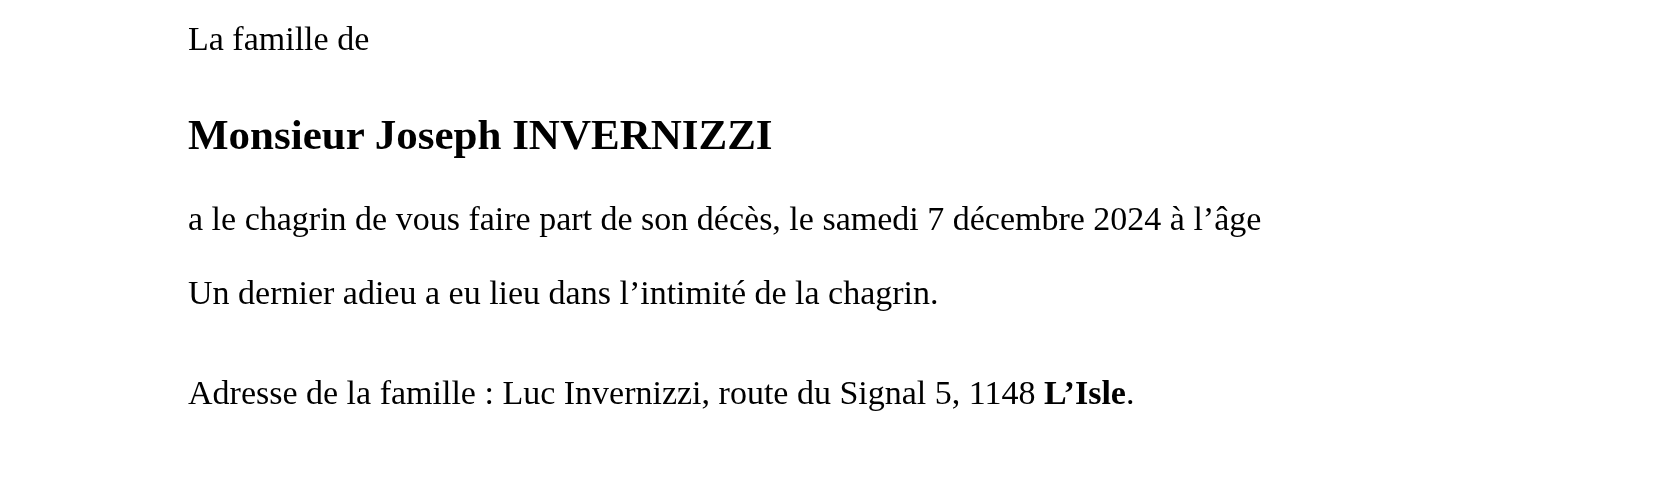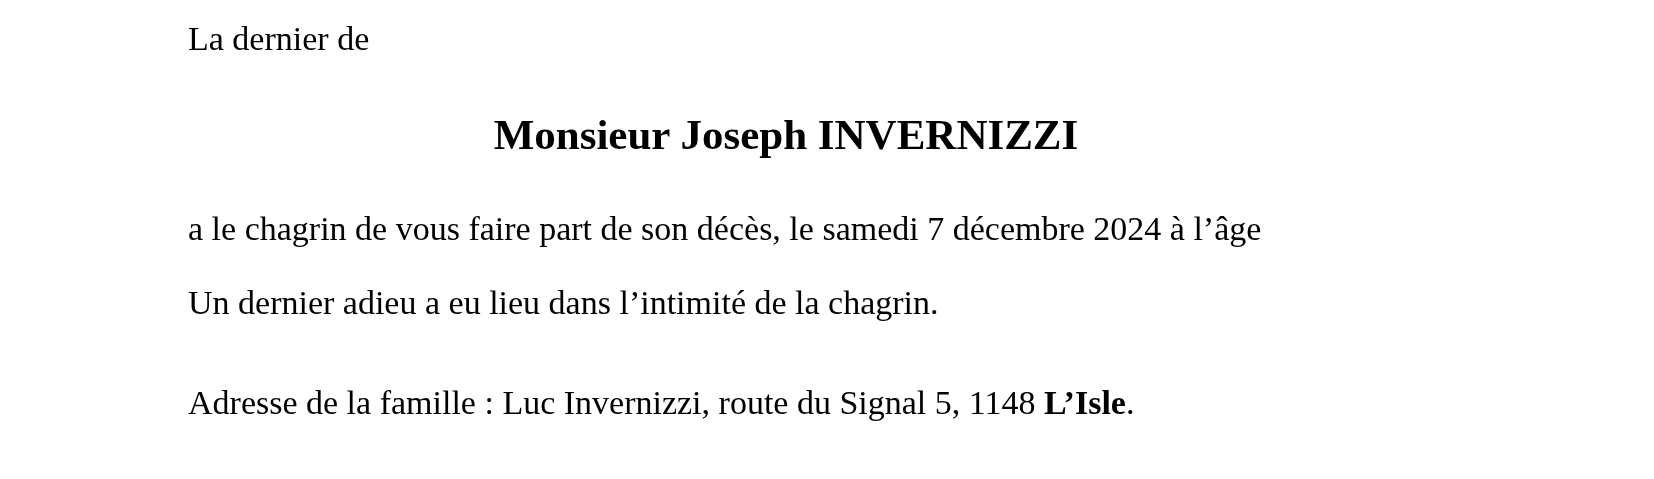--- a/index.html
+++ b/index.html
@@ -27,41 +27,40 @@
     font-size: 34px;
     line-height: 46px;
     margin: 0;
     white-space: nowrap;
   }
   .title {
     font-size: 43px;
     line-height: 54px;
     font-weight: bold;
     margin: 46px 0 0 0;
-    text-align: center;
     white-space: nowrap;
   }
   .para {
     font-size: 34px;
     line-height: 46px;
     margin: 0;
   }
-  .para-announcement { margin-top: 44px; }
+  .para-announcement { margin-top: 34px; }
   .para-farewell     { margin-top: 28px; }
   .para-address      { margin-top: 54px; white-space: nowrap; }
   .line { white-space: nowrap; }
   .b { font-weight: bold; }
 </style>
 </head>
 <body>
 
 <div class="doc">
   <div class="content">
 
-    <p class="intro">La dernier de</p>
+    <p class="intro">La famille de</p>
 
     <h1 class="title">Monsieur Joseph INVERNIZZI</h1>
 
     <div class="para para-announcement">
       <div class="line">a le chagrin de vous faire part de son décès, le samedi 7 décembre 2024 à l’âge</div>
     </div>
 
     <p class="para para-farewell">Un dernier adieu a eu lieu dans l’intimité de la chagrin.</p>
 
     <p class="para para-address"><span>Adresse de la famille : Luc Invernizzi, route du Signal 5, 1148 </span><span class="b">L’Isle</span><span>.</span></p>

